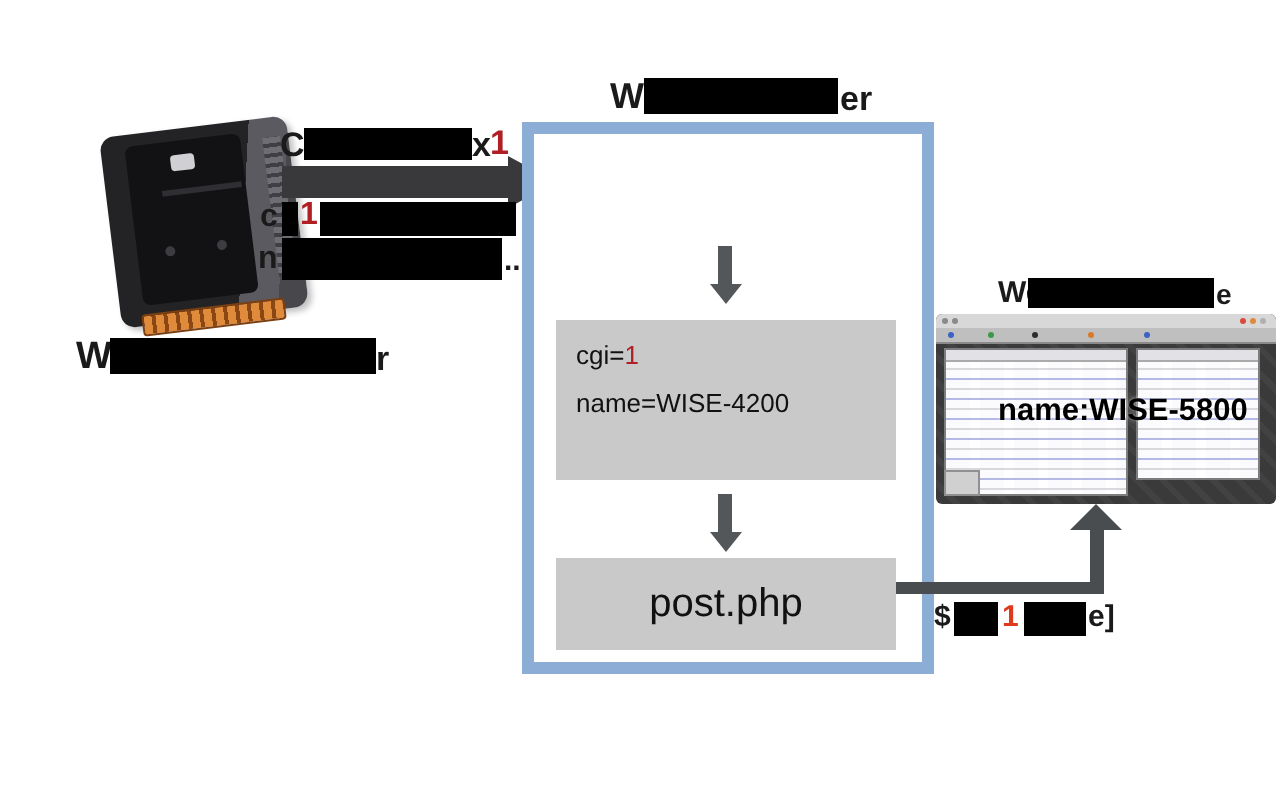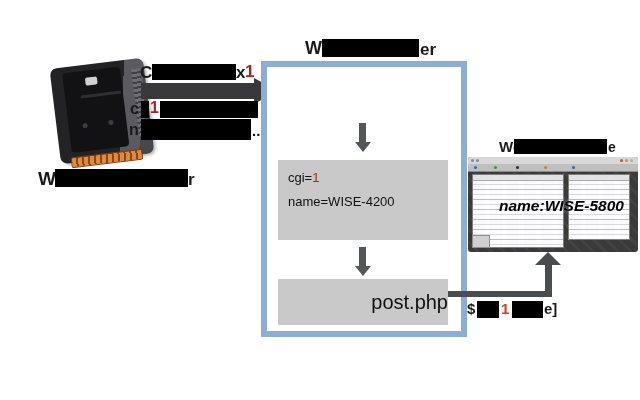--- a/index.html
+++ b/index.html
@@ -2,21 +2,21 @@
 <html><head>
 <meta charset="utf-8">
 <style>
   * { margin:0; padding:0; box-sizing:border-box; }
   html,body { background:#fff; }
   body { font-family:"Liberation Sans", sans-serif; }
   #canvas {
     position:relative; width:640px; height:400px; background:#fff;
     overflow:hidden;
   }
-  .abs { position:absolute;font-style:italic; }
+  .abs { position:absolute; }
   .redact { position:absolute; background:#000; }
   .frag { position:absolute; color:#1a1a1a; font-weight:bold; white-space:nowrap; }
   .red { color:#b01f24; }
 
   
   #device { left:45px; top:55px; width:120px; height:114px; }
   #device .body {
     position:absolute; left:10px; top:8px; width:94px; height:96px;
     background:linear-gradient(100deg,#232325 0 68%,#5a5a60 68% 86%,#47474c 86%);
     border-radius:7px; transform:rotate(-7deg);
@@ -54,21 +54,21 @@
   }
 
   
   #server-box { left:261px; top:61px; width:206px; height:276px; border:6px solid #8badd6; background:#fff; }
   .gray-box { position:absolute; background:#c9c9c9; color:#111; }
   #box-get { left:278px; top:72px; width:170px; height:48px; font-size:20px; display:flex; align-items:center; justify-content:center; }
   #box-data { left:278px; top:160px; width:170px; height:80px; padding:5px 0 0 10px; }
   #box-data .t { font-size:19px; white-space:nowrap; }
   #box-data .l1 { font-size:13px; margin-top:5px; }
   #box-data .l2 { font-size:13px; margin-top:9px; }
-  #box-post { left:278px; top:279px; width:170px; height:46px; font-size:20px; display:flex; align-items:center; justify-content:flex-end; }
+  #box-post { left:278px; top:279px; width:170px; height:46px; font-size:20px; display:flex; align-items:center; justify-content:center; }
 
   .down-arrow { position:absolute; left:359px; width:7px; background:#54575a; }
   .down-head {
     position:absolute; left:354.5px; width:0; height:0;
     border-left:8px solid transparent; border-right:8px solid transparent;
     border-top:10px solid #54575a;
   }
 
   
   #conn-h { left:448px; top:291px; width:104px; height:6px; background:#4a4d50; }

